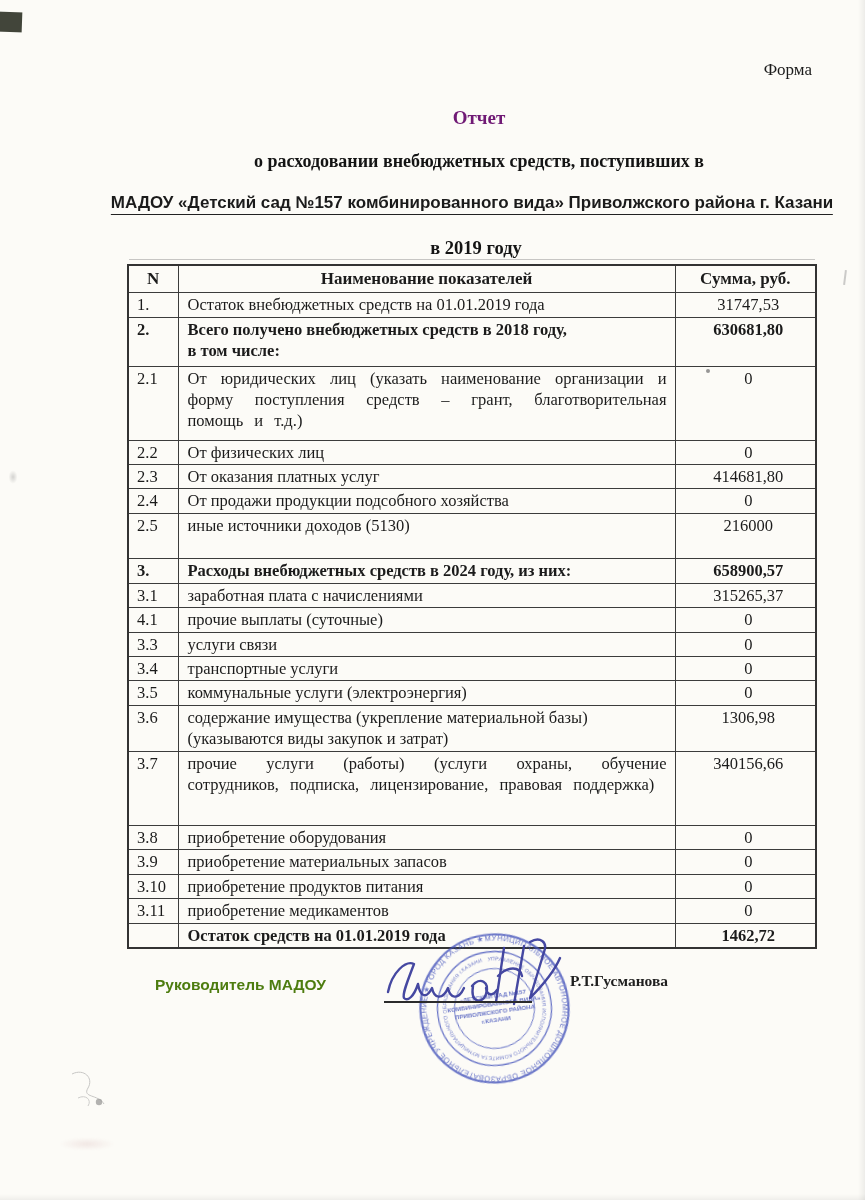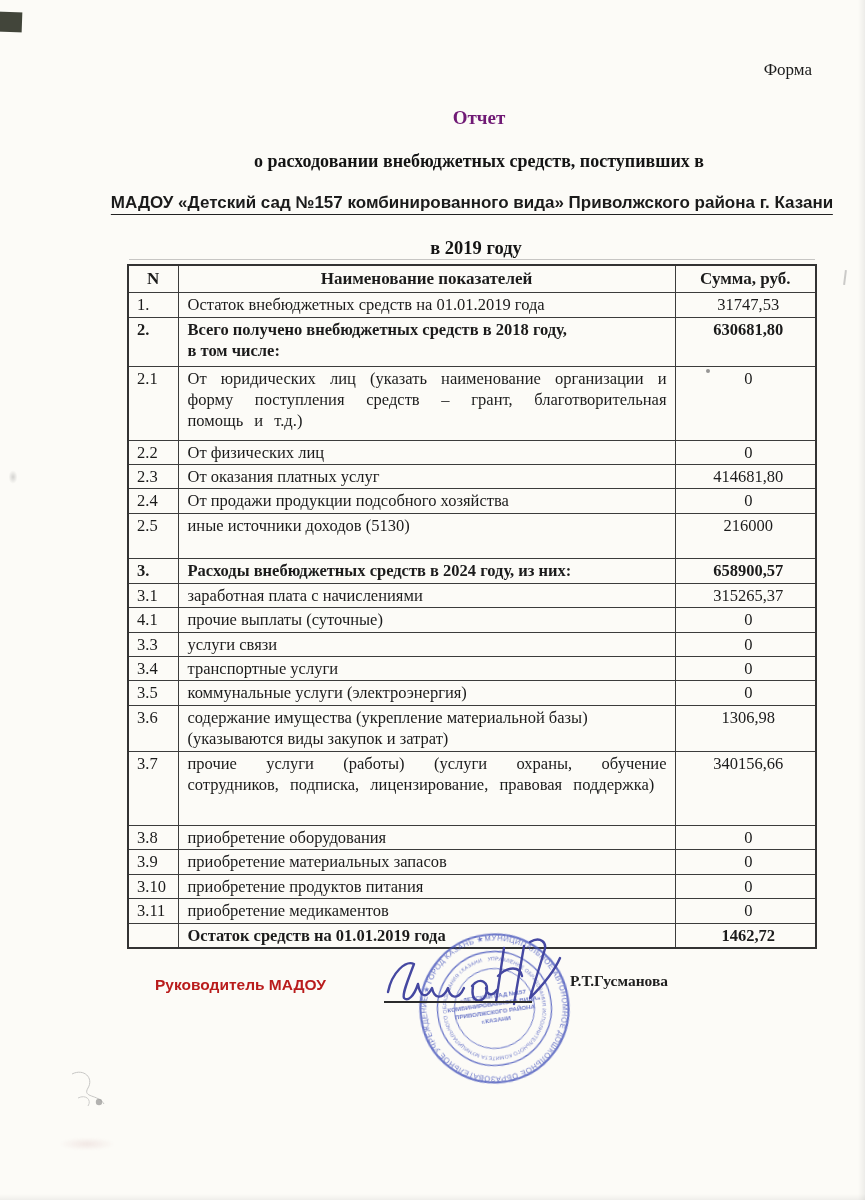--- a/index.html
+++ b/index.html
@@ -36,21 +36,21 @@
   #rows tr:nth-child(8){height:24px;}
   #rows tr:nth-child(9),#rows tr:nth-child(10),#rows tr:nth-child(11),
   #rows tr:nth-child(12),#rows tr:nth-child(13){height:23px;}
   #rows tr:nth-child(14){height:46px;}
   #rows tr:nth-child(15){height:74px;}
   #rows tr:nth-child(16),#rows tr:nth-child(17),#rows tr:nth-child(18),
   #rows tr:nth-child(19),#rows tr:nth-child(20){height:23px;}
   #rows tr:nth-child(21){height:27px;}
   
   .sig-label{left:155px;top:976px;font-family:"Liberation Sans","DejaVu Sans",sans-serif;
-             font-size:15.5px;font-weight:bold;color:#b91c1c;z-index:6;}
+             font-size:15.5px;font-weight:bold;color:#4d7c0f;z-index:6;}
   .sig-underline{left:384px;top:1001px;width:148px;height:2px;background:#2b2b2b;z-index:6;}
   .sig-name{left:570px;top:972px;font-family:Liberation Serif, serif;
             font-size:15.5px;font-weight:bold;color:#1f1f1f;z-index:6;}
   .stamp-box{left:412px;top:926px;width:165px;height:165px;z-index:4;transform:rotate(-8deg);opacity:.78;filter:blur(.3px);}
   .stamp-box text{font-family:"Liberation Sans","DejaVu Sans",sans-serif;}
   .sig-box{left:368px;top:928px;width:215px;height:85px;z-index:5;}
   
   .corner-mark{left:-2px;top:12px;width:24px;height:20px;background:#33362b;opacity:.92;
                transform:rotate(2deg);filter:blur(.4px);}
   .margin-smudge{left:7px;top:468px;width:12px;height:18px;opacity:.3;

